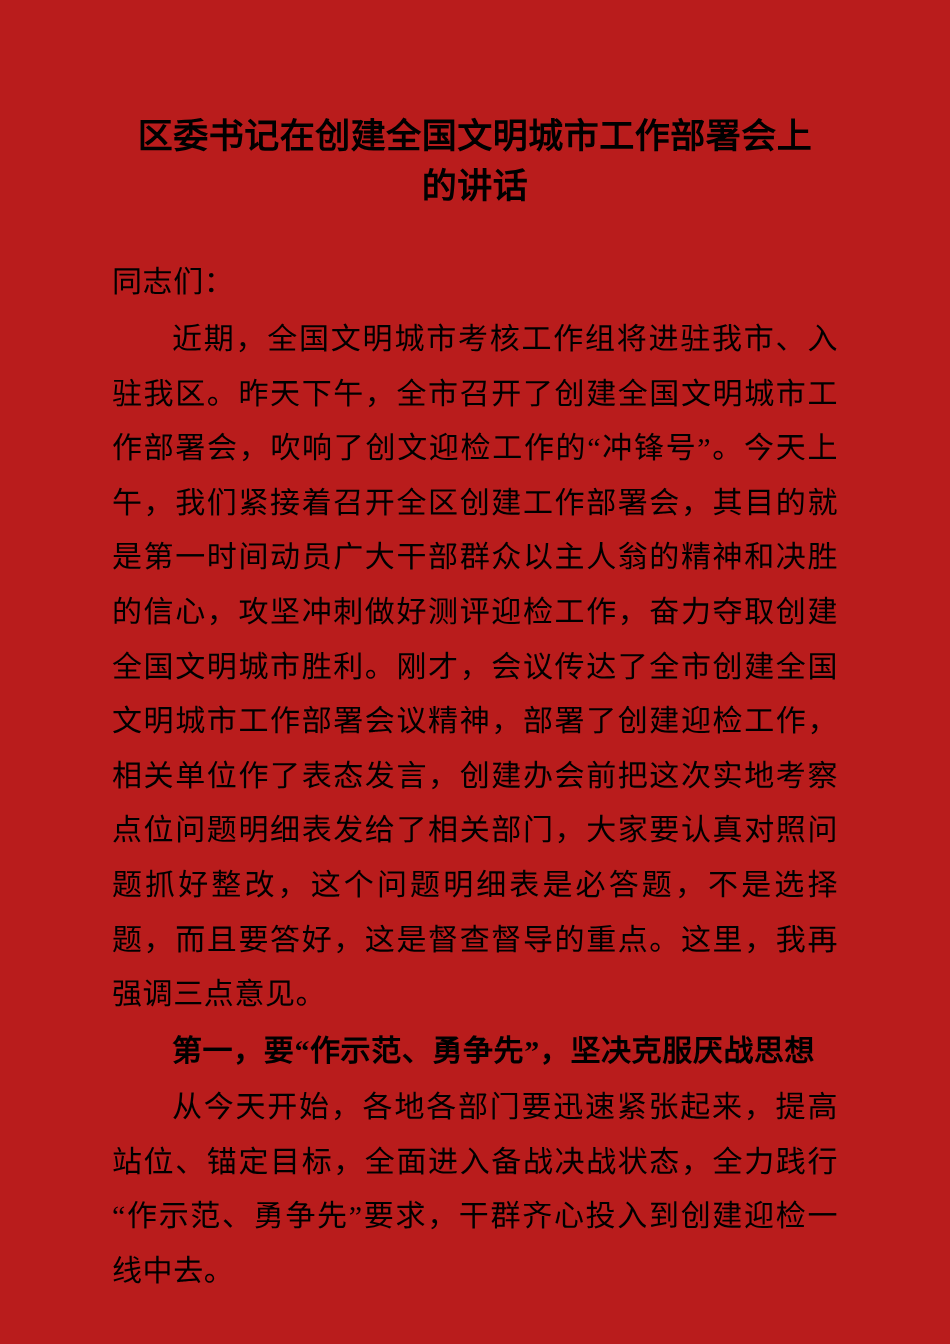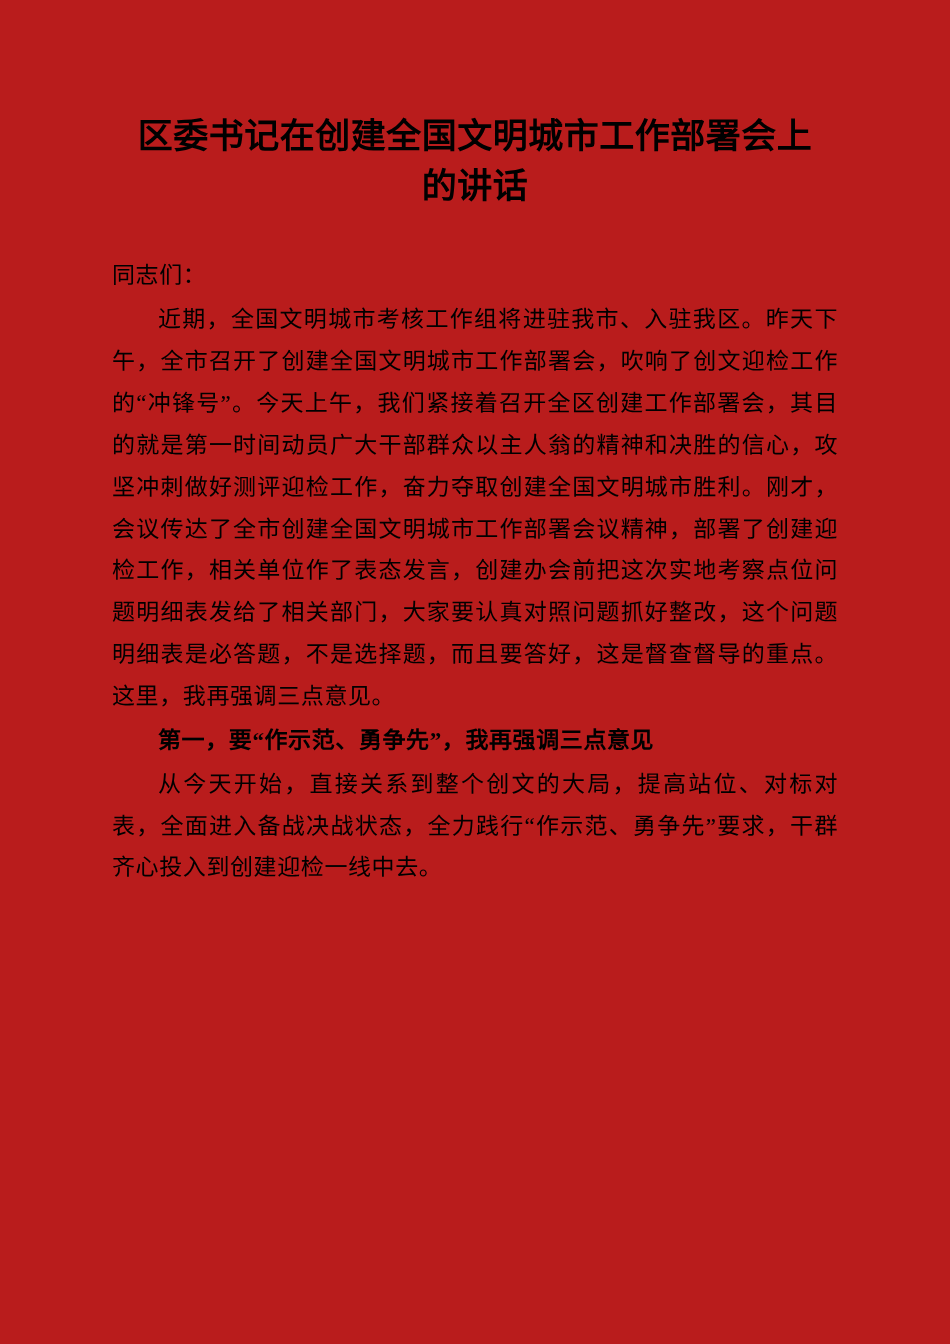--- a/index.html
+++ b/index.html
@@ -26,21 +26,21 @@
     font-family: "Liberation Serif", "DejaVu Serif", serif;
     font-weight: bold;
     font-size: 35px;
     line-height: 1.42;
     text-align: center;
     letter-spacing: 0.5px;
     margin: 0 0 44px 0;
     padding: 0 10px;
   }
   .body-block {
-    font-size: 23px;
+    font-size: 30px;
     line-height: 1.82;
     text-align: justify;
     text-justify: inter-ideograph;
     letter-spacing: 0.6px;
   }
   .para {
     margin: 0 0 2px 0;
     text-indent: 2em;
   }
   .para.no-indent {
@@ -56,19 +56,19 @@
 <div class="page">
 
   <h1 class="doc-title">区委书记在创建全国文明城市工作部署会上的讲话</h1>
 
   <div class="body-block">
 
     <p class="para no-indent">同志们：</p>
 
     <p class="para">近期，全国文明城市考核工作组将进驻我市、入驻我区。昨天下午，全市召开了创建全国文明城市工作部署会，吹响了创文迎检工作的“冲锋号”。今天上午，我们紧接着召开全区创建工作部署会，其目的就是第一时间动员广大干部群众以主人翁的精神和决胜的信心，攻坚冲刺做好测评迎检工作，奋力夺取创建全国文明城市胜利。刚才，会议传达了全市创建全国文明城市工作部署会议精神，部署了创建迎检工作，相关单位作了表态发言，创建办会前把这次实地考察点位问题明细表发给了相关部门，大家要认真对照问题抓好整改，这个问题明细表是必答题，不是选择题，而且要答好，这是督查督导的重点。这里，我再强调三点意见。</p>
 
-    <p class="para bold-lead">第一，要“作示范、勇争先”，我再强调三点意见</p>
+    <p class="para bold-lead">第一，要“作示范、勇争先”，坚决克服厌战思想</p>
 
-    <p class="para">从今天开始，直接关系到整个创文的大局，提高站位、对标对表，全面进入备战决战状态，全力践行“作示范、勇争先”要求，干群齐心投入到创建迎检一线中去。</p>
+    <p class="para">从今天开始，各地各部门要迅速紧张起来，提高站位、锚定目标，全面进入备战决战状态，全力践行“作示范、勇争先”要求，干群齐心投入到创建迎检一线中去。</p>
 
 
   </div>
 </div>
 
 </body></html>

